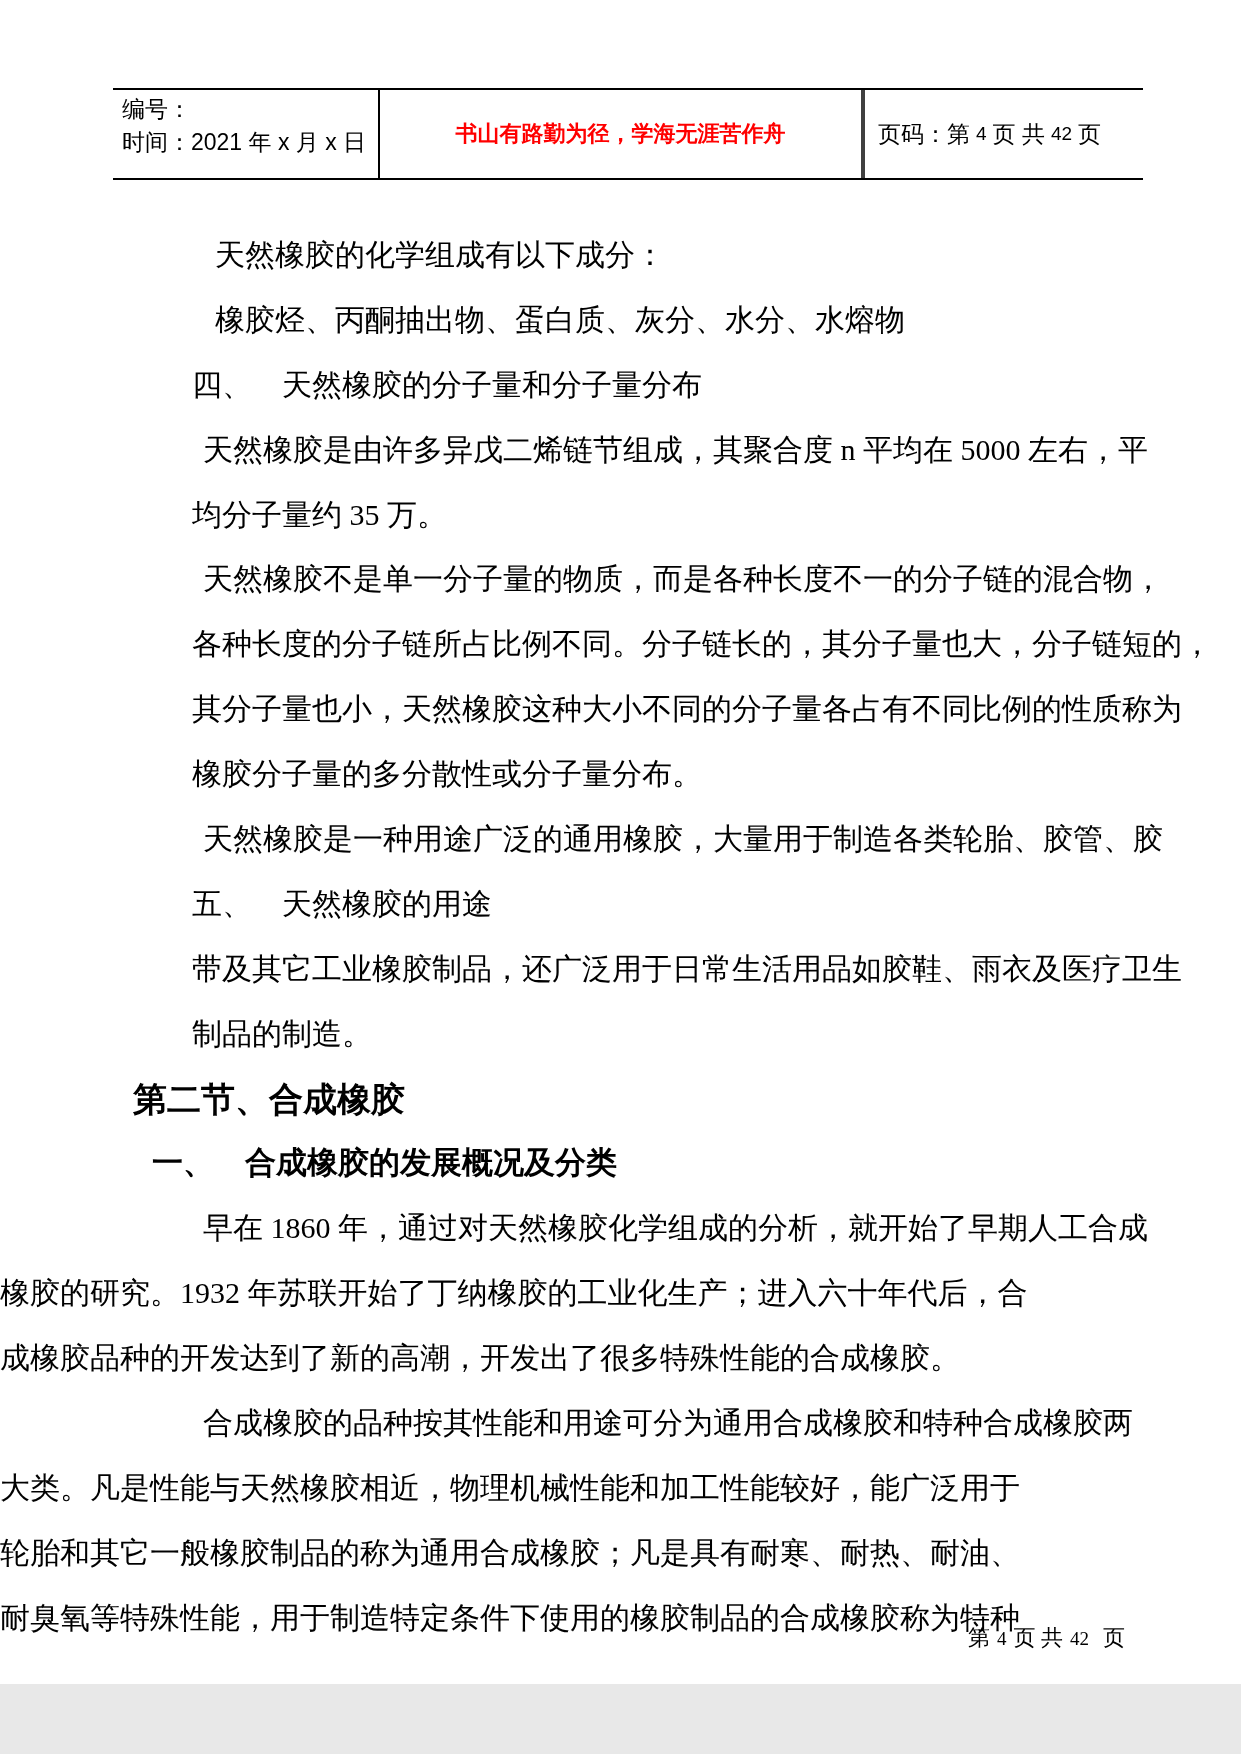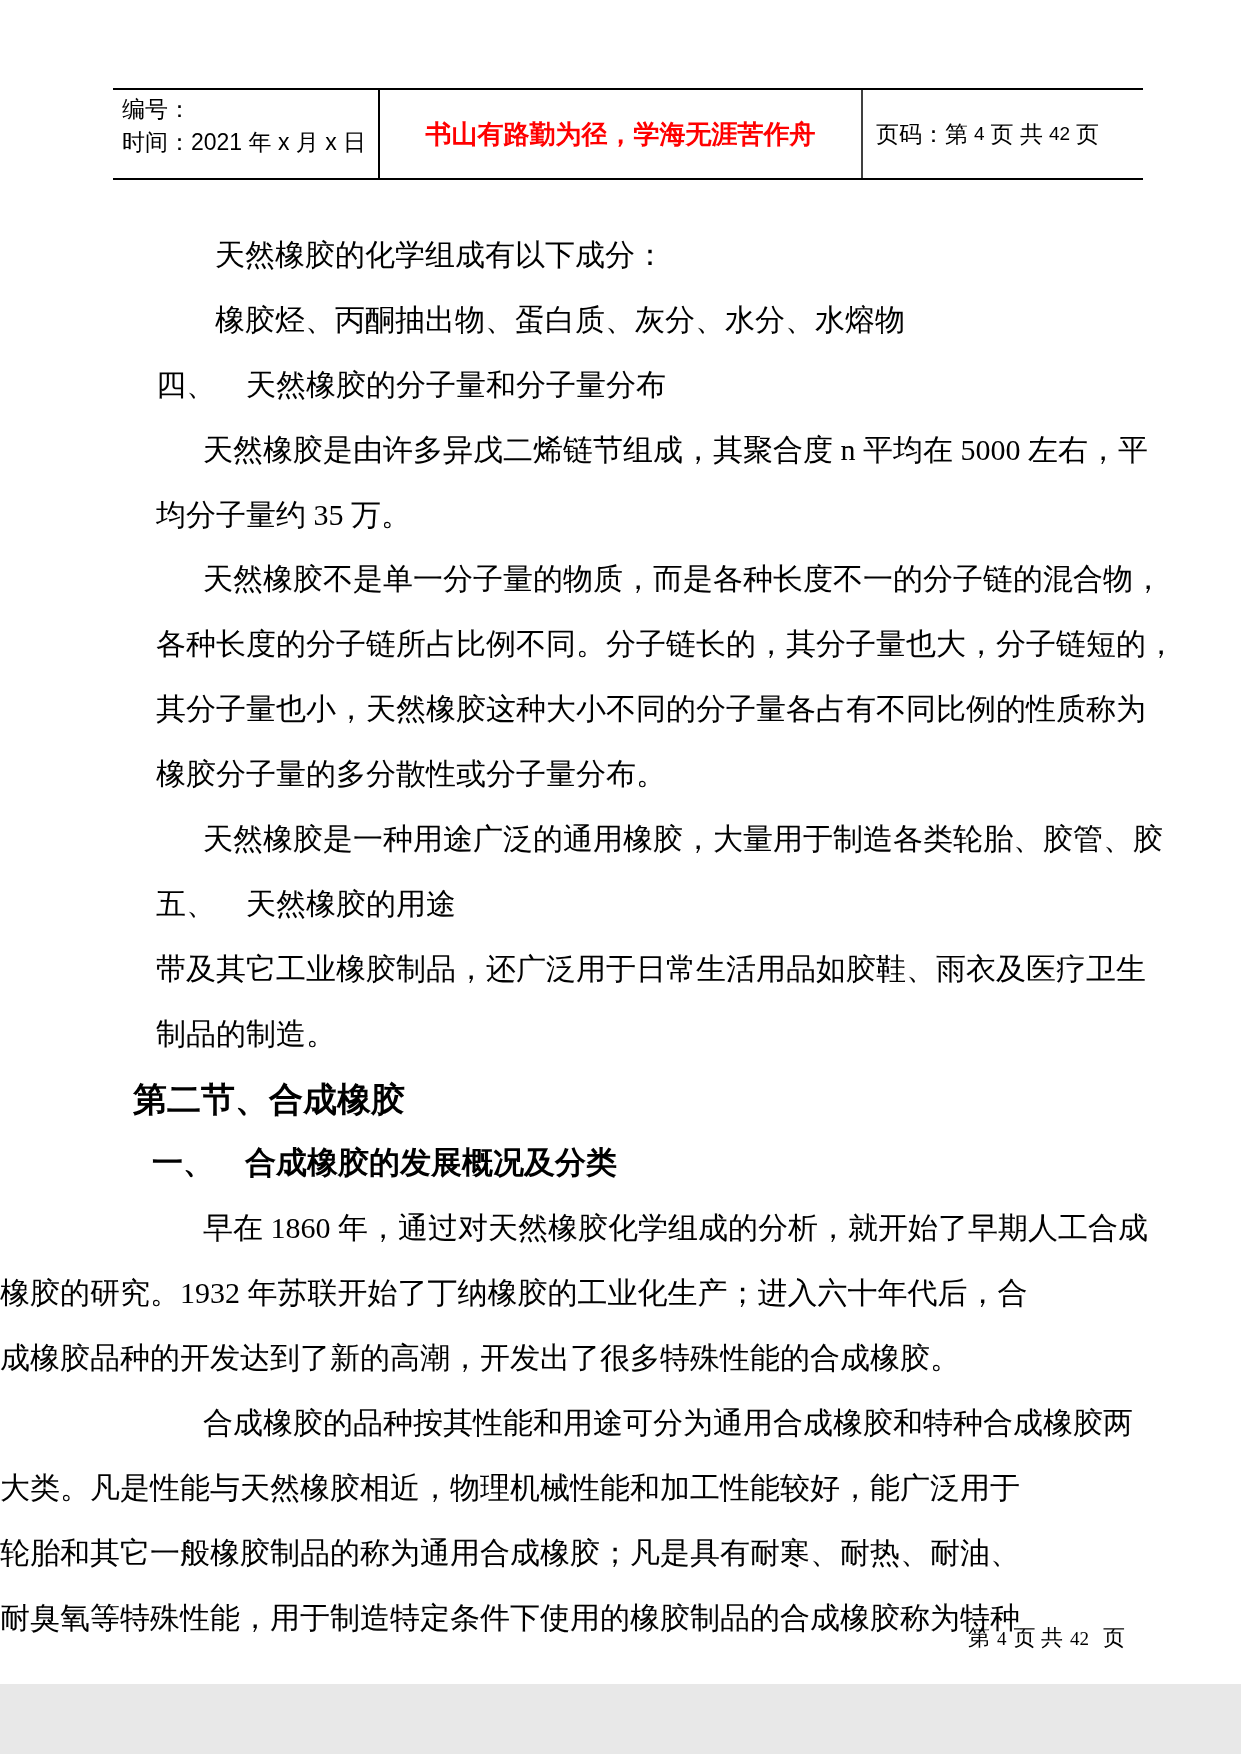--- a/index.html
+++ b/index.html
@@ -27,25 +27,25 @@
     font-family:"Liberation Sans","DejaVu Sans",sans-serif;
     font-size:23px;line-height:33px;
   }
   .hdr-mid{
     width:483px;box-sizing:border-box;
     border-left:2px solid #000;
     display:flex;align-items:center;justify-content:center;
   }
   .slogan{
     font-family:Liberation Sans, sans-serif;
-    font-weight:bold;font-size:26px;white-space:nowrap;
+    font-weight:bold;font-size:22px;white-space:nowrap;
   }
   .hdr-right{
     flex:1;box-sizing:border-box;
-    border-left:2px solid #404040;
+    border-left:4px solid #404040;
     display:flex;align-items:center;
     padding-left:13px;
     font-family:"Liberation Sans","DejaVu Sans",sans-serif;
     font-size:23px;white-space:nowrap;
   }
   .hdr-right .num{font-size:19px;margin:0 6px;}
   
   .body{position:absolute;left:0;top:223px;width:1241px;}
   .line{
     height:64.9px;line-height:64.9px;
@@ -54,21 +54,21 @@
   .t-h1{
     font-weight:bold;font-size:34px;
     font-family:"Liberation Sans","DejaVu Sans",sans-serif;
   }
   .t-h2{
     font-weight:bold;font-size:31px;
     font-family:"Liberation Sans","DejaVu Sans",sans-serif;
   }
   .ind-deep{padding-left:215px;}
   .ind-paragraph{padding-left:203px;}
-  .ind-margin1{padding-left:156px;}
+  .ind-margin1{padding-left:156px;margin-left:36px;}
   .ind-margin2{}
   .ind-section{padding-left:133px;}
   .ind-sub{padding-left:152px;}
   
   .footer{
     position:absolute;top:1626px;left:0;width:1125px;
     text-align:right;font-size:22px;line-height:24px;
     white-space:nowrap;
   }
   .footer .num{font-size:19px;margin:0 7px;}

